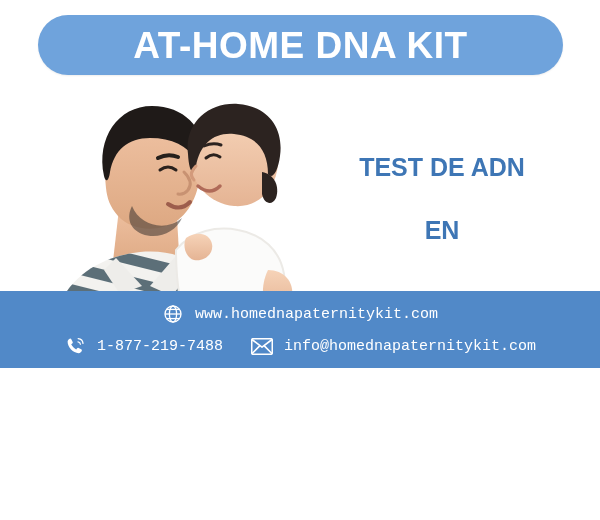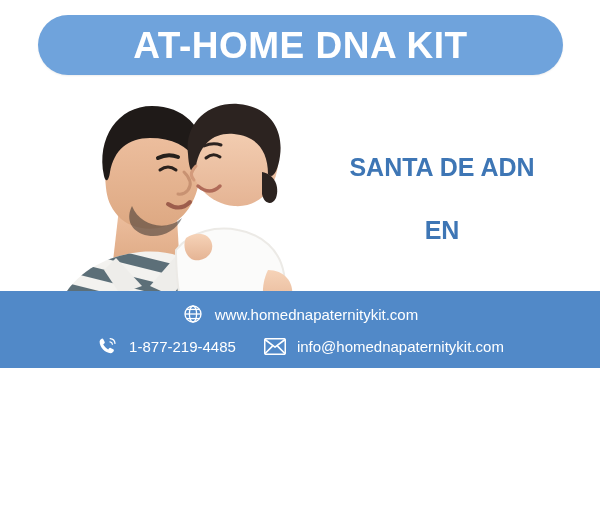--- a/index.html
+++ b/index.html
@@ -109,20 +109,21 @@
     width: 22px;
     height: 22px;
     margin-right: 11px;
     flex: none;
   }
   .contact-text {
     color: #ffffff;
     font-size: 15px;
     line-height: 1;
     white-space: nowrap;
+    font-family: Liberation Mono, monospace;
   }
 </style>
 </head>
 <body>
 
 <div class="poster">
 
   <div class="banner">
     <div class="banner-title">AT-HOME DNA KIT</div>
   </div>
@@ -246,21 +247,21 @@
         <path d="M244 334 q4 12 2 20"></path>
         <path d="M258 333 q4 12 2 21"></path>
         <path d="M272 334 q3 11 1 19"></path>
       </g>
 
       <rect x="0" y="352" width="320" height="18" fill="#ffffff" opacity="0.55"></rect>
     </svg>
   </div>
 
   <div class="headline">
-    <div class="headline-line">SANTA DE ADN</div>
+    <div class="headline-line">TEST DE ADN</div>
     <div class="headline-line">EN</div>
   </div>
 
   <div class="footer">
 
     <div class="footer-row top">
       <div class="contact-item">
         <span class="contact-icon">
           <svg width="20" height="20" viewBox="0 0 20 20" fill="none" stroke="#ffffff" stroke-width="1.3">
             <circle cx="10" cy="10" r="8"></circle>
@@ -280,21 +281,21 @@
           <svg width="20" height="20" viewBox="0 0 20 20">
             <path d="M5.2 2.4 C3.9 2.7 2.6 4.2 2.6 5.8 C2.6 11.2 8.2 17 13.6 17.2
                      C15.2 17.2 16.6 15.9 16.9 14.6 C17 14 16.7 13.6 16.2 13.3
                      L13.6 11.9 C13 11.6 12.5 11.8 12.1 12.3 L11.2 13.4
                      C9.4 12.5 7.1 10.2 6.2 8.3 L7.3 7.4 C7.8 7 8 6.5 7.7 5.9
                      L6.3 3.3 C6 2.8 5.7 2.3 5.2 2.4 Z" fill="#ffffff"></path>
             <path d="M13.2 2.6 q4.4 0.4 4.8 4.8" stroke="#ffffff" stroke-width="1.3" fill="none" stroke-linecap="round"></path>
             <path d="M13.0 5.8 q2.2 0.3 2.4 2.4" stroke="#ffffff" stroke-width="1.3" fill="none" stroke-linecap="round"></path>
           </svg>
         </span>
-        <span class="contact-text">1-877-219-4485</span>
+        <span class="contact-text">1-877-219-7488</span>
       </div>
 
       <div class="contact-item">
         <span class="contact-icon">
           <svg width="22" height="17" viewBox="0 0 22 17">
             <rect x="0.7" y="0.7" width="20.6" height="15.6" rx="1.6" fill="none" stroke="#ffffff" stroke-width="1.6"></rect>
             <path d="M1.6 2 L11 9.2 L20.4 2" fill="none" stroke="#ffffff" stroke-width="1.6" stroke-linecap="round" stroke-linejoin="round"></path>
             <path d="M1.6 15 L8.2 8.4 M20.4 15 L13.8 8.4" fill="none" stroke="#ffffff" stroke-width="1.6" stroke-linecap="round"></path>
           </svg>
         </span>

